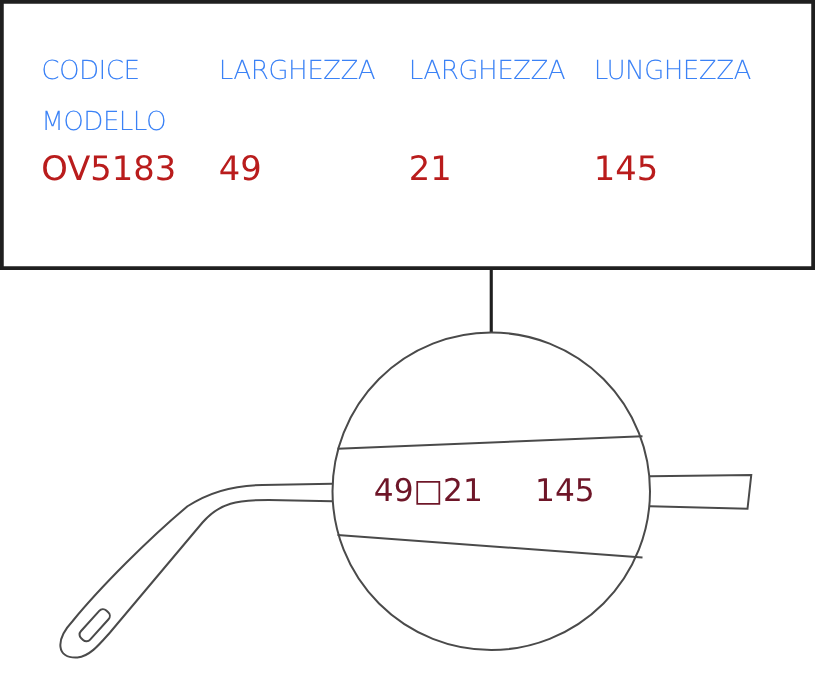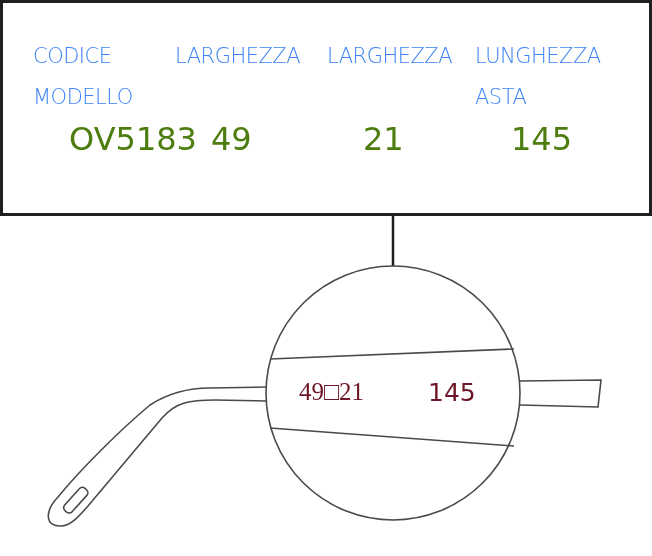--- a/index.html
+++ b/index.html
@@ -3,22 +3,22 @@
   <meta charset="utf-8">
   <style>
     html, body { margin: 0; padding: 0; background: #ffffff; }
     body { width: 652px; height: 556px; position: relative; overflow: hidden;
            font-family: "DejaVu Sans", "Liberation Sans", sans-serif; }
     .info-box { position: absolute; left: 0; top: 0; width: 646px; height: 210px;
                 border: 3px solid #1f1f1f; background: #fff; }
     .col { position: absolute; top: 33px; }
     .label { color: #3b82f6; font-size: 21px; line-height: 41px; letter-spacing: -0.5px;
              font-weight: 300; white-space: nowrap; }
-    .value { position: absolute; top: 117px; color: #4d7c0f; font-size: 32px;
-             letter-spacing: 0px; white-space: nowrap; margin-left: 36px; }
+    .value { position: absolute; top: 117px; color: #b91c1c; font-size: 27px;
+             letter-spacing: 0px; white-space: nowrap; }
     svg.drawing { position: absolute; left: 0; top: 0; }
     .engraving { position: absolute; top: 378px; color: #6e1628; font-size: 25px;
                  white-space: nowrap; }
   </style>
 </head>
 <body>
 
 <div class="info-box">
   <div class="col" style="left:30px;">
     <div class="label">CODICE</div>
@@ -31,21 +31,20 @@
   </div>
   <div class="value" style="left:172px;">49</div>
 
   <div class="col" style="left:324px;">
     <div class="label">LARGHEZZA</div>
   </div>
   <div class="value" style="left:324px;">21</div>
 
   <div class="col" style="left:472px;">
     <div class="label">LUNGHEZZA</div>
-    <div class="label">ASTA</div>
   </div>
   <div class="value" style="left:472px;">145</div>
 </div>
 
 <svg class="drawing" width="652" height="556" viewBox="0 0 652 556">
 
   <line x1="393" y1="216" x2="393" y2="266" stroke="#1f1f1f" stroke-width="2.5"></line>
 
   <g fill="none" stroke="#4a4a4a" stroke-width="1.6">
     <path d="M266 387 L210 388 C190 388 170 392 150 405 C120 430 80 470 58 497 C44 512 45 527 62 526 C72 525 80 515 88 506 L162 418 C176 402 190 400 215 400 L266 401"></path>
@@ -53,16 +52,16 @@
   </g>
 
   <path d="M520 381 L601 380 L598 407 L520 405" fill="none" stroke="#4a4a4a" stroke-width="1.6"></path>
 
   <circle cx="393" cy="393" r="127" fill="#ffffff" stroke="#4a4a4a" stroke-width="1.6"></circle>
 
   <line x1="270" y1="359" x2="514" y2="349" stroke="#4a4a4a" stroke-width="1.6"></line>
   <line x1="270" y1="428" x2="514" y2="446" stroke="#4a4a4a" stroke-width="1.6"></line>
 </svg>
 
-<div class="engraving" style="left:299px;font-family:Liberation Serif, serif;">
+<div class="engraving" style="left:299px;">
   <span>49</span><span>□</span><span>21</span>
 </div>
 <div class="engraving" style="left:428px;">145</div>
 
 </body></html>

